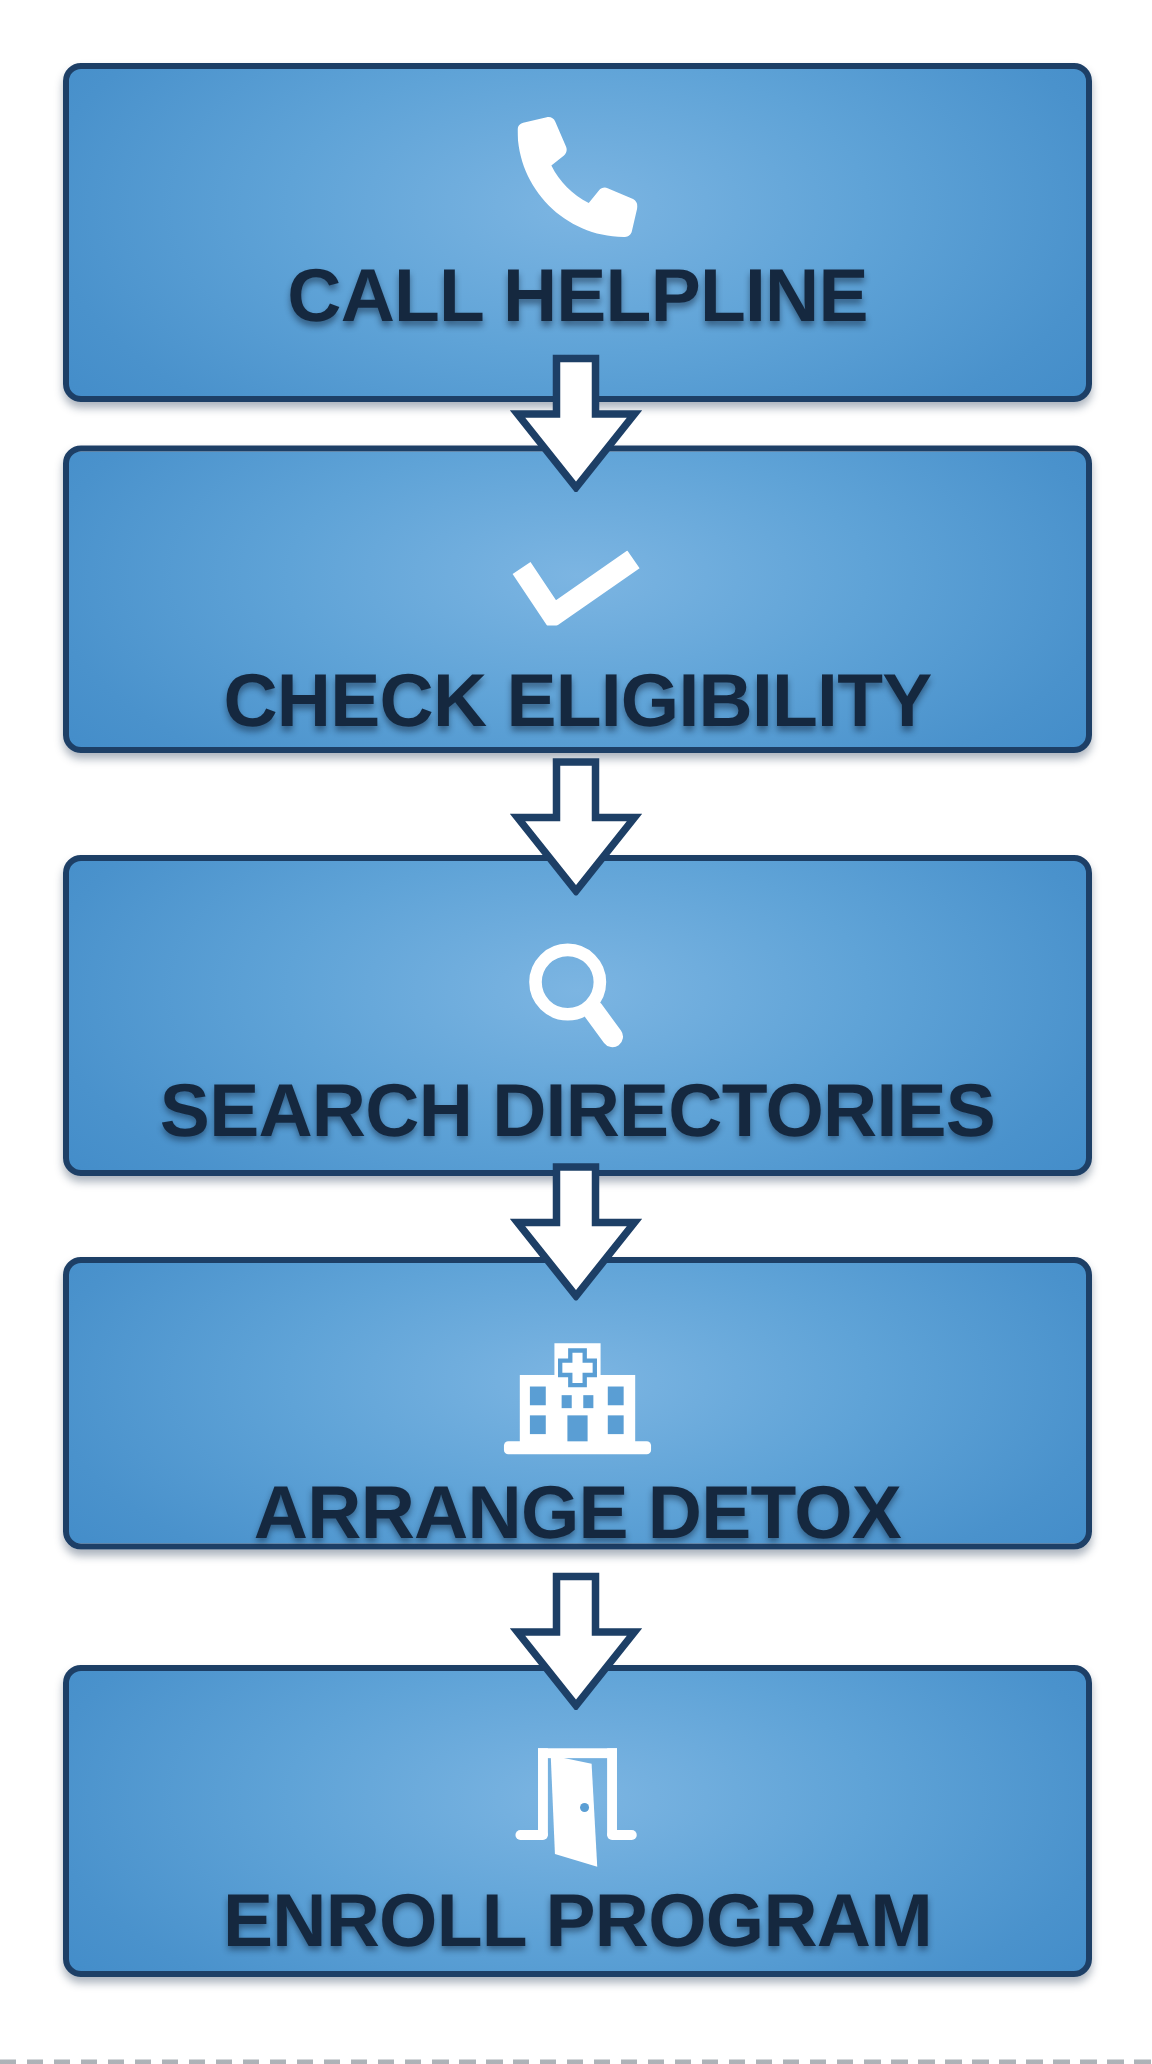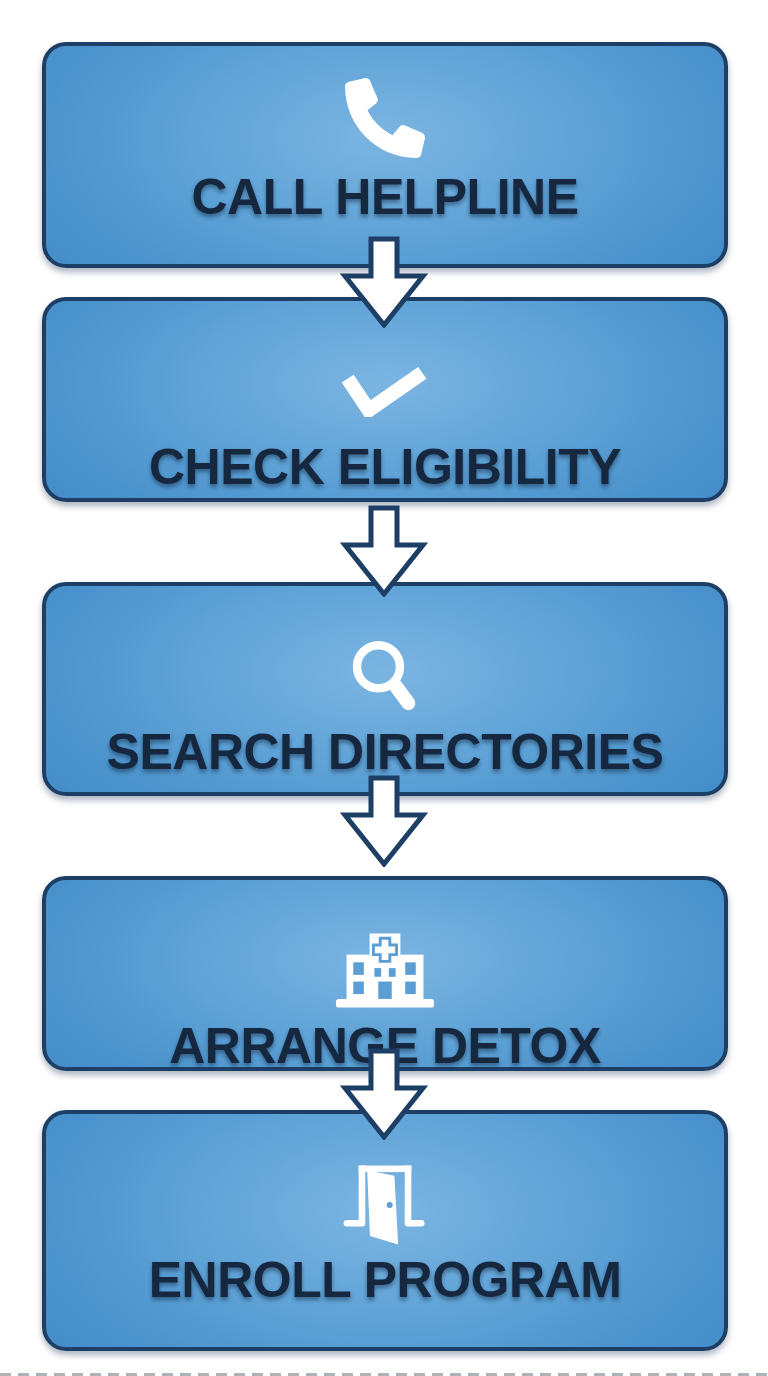--- a/index.html
+++ b/index.html
@@ -10,31 +10,31 @@
     background: #ffffff;
     overflow: hidden;
     font-family: "Liberation Sans", sans-serif;
   }
   .step {
     position: absolute;
     left: 42px;
     width: 686px;
     box-sizing: border-box;
     border: 4px solid #1d3f66;
-    border-radius: 24px;
+    border-radius: 12px;
     background: radial-gradient(95% 150% at 50% 42%,
       #7cb5e2 0%, #5fa3d7 30%, #4a92cc 55%, #3c87c6 78%, #3480c2 100%);
     box-shadow: 0 4px 6px rgba(18, 40, 70, 0.35);
     z-index: 1;
   }
   .s1 { top: 42px;   height: 226px; }
   .s2 { top: 297px;  height: 205px; }
-  .s3 { top: 582px;  height: 214px; }
-  .s4 { top: 838px;  height: 195px; margin-top: 38px; }
-  .s5 { top: 1110px; height: 241px; padding-left: 42px; }
+  .s3 { top: 570px;  height: 214px; }
+  .s4 { top: 838px;  height: 195px; }
+  .s5 { top: 1110px; height: 208px; padding-left: 42px; }
 
   .icon-slot {
     position: absolute;
     left: 0; right: 0;
     top: 41px;
     height: 100px;
     display: flex;
     align-items: center;
     justify-content: center;
   }

